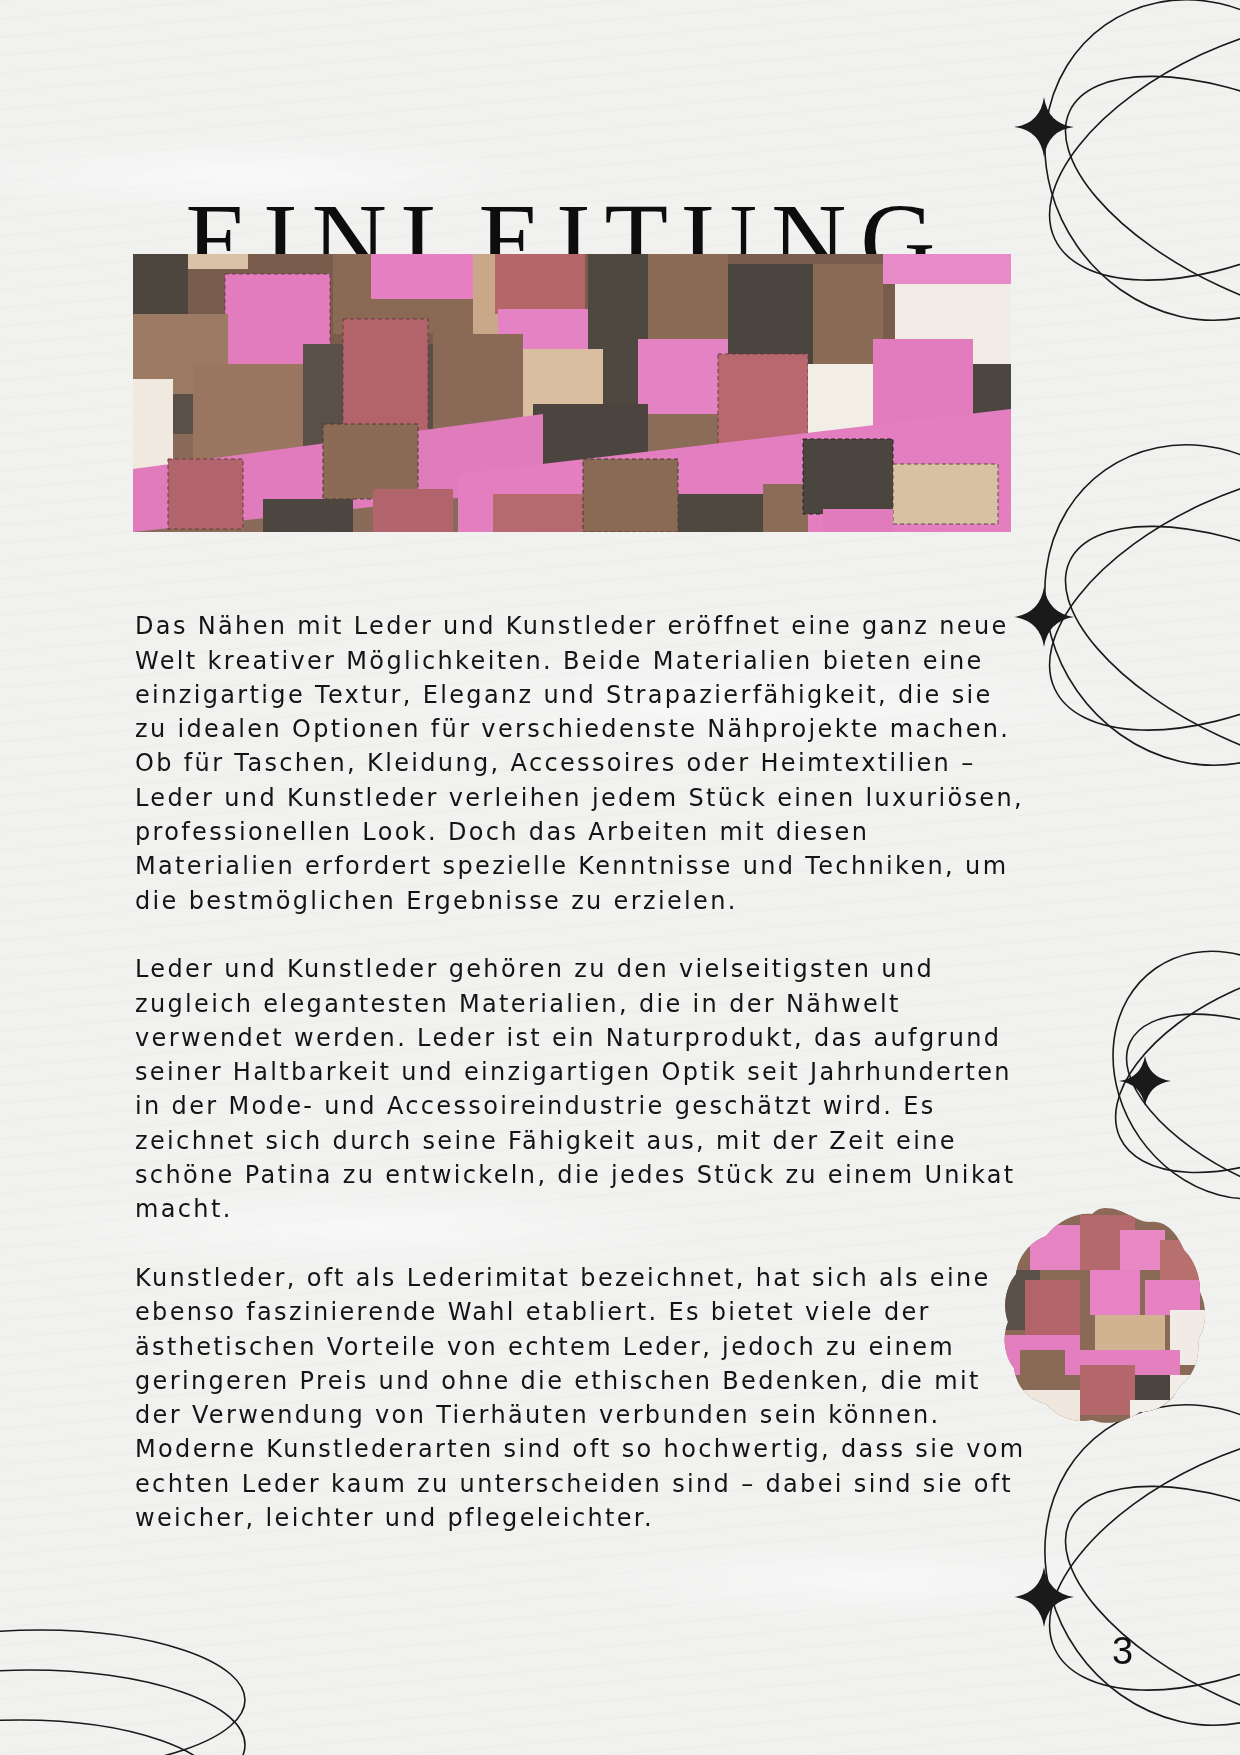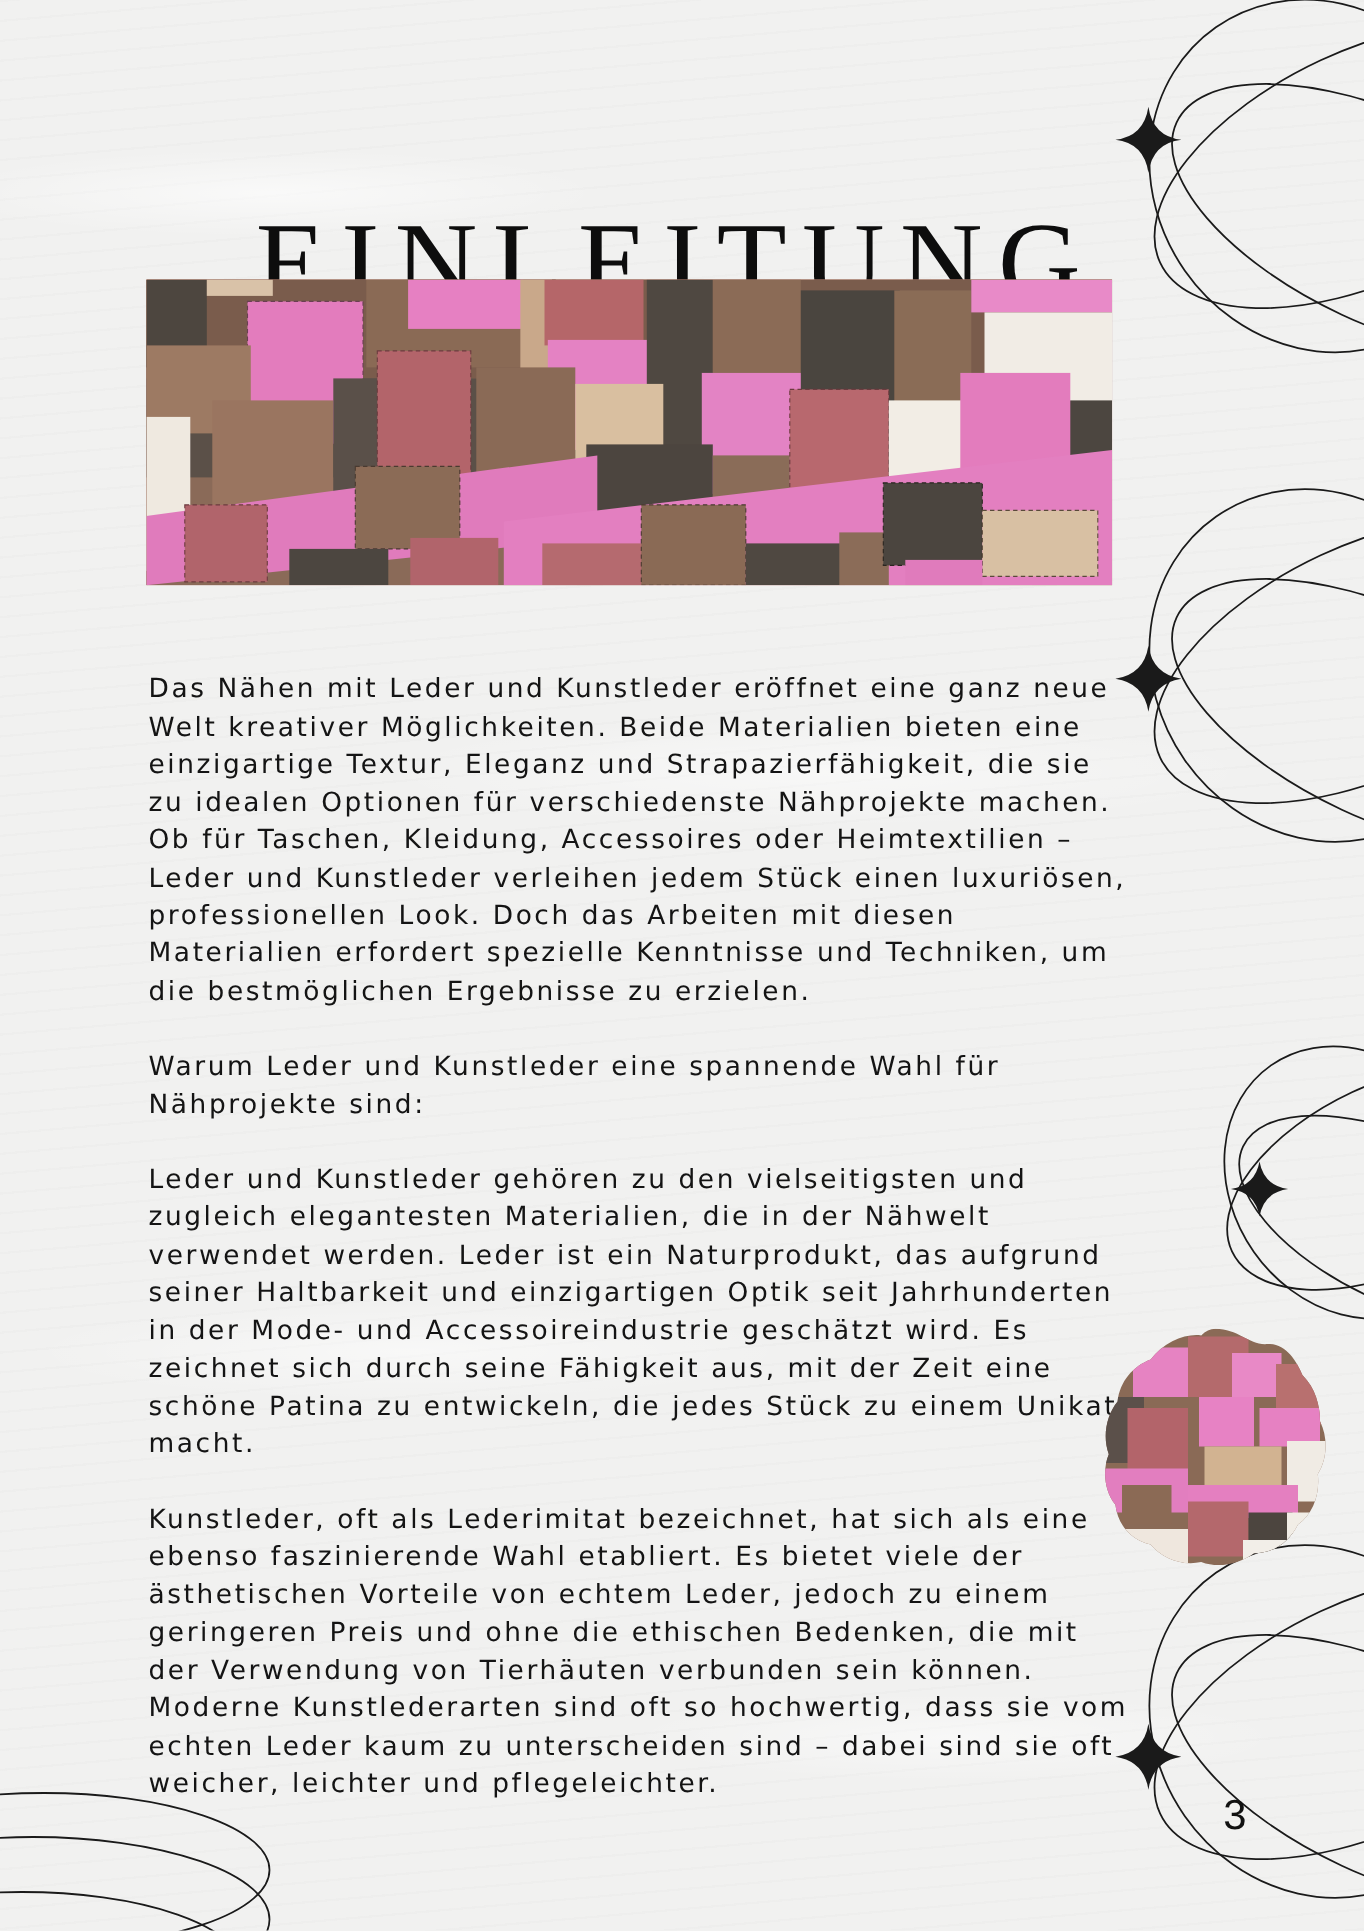--- a/index.html
+++ b/index.html
@@ -13,21 +13,21 @@
         radial-gradient(ellipse 300px 40px at 70% 90%, rgba(255,255,255,0.5), transparent),
         repeating-linear-gradient(175deg, rgba(0,0,0,0.012) 0px, rgba(0,0,0,0.012) 2px, transparent 2px, transparent 18px);
       font-family: "DejaVu Sans", sans-serif;
       color: #111;
     }
     .title {
       position: absolute; left: 0; width: 1135px; top: 118px;
       text-align: center;
       font-family: "Liberation Serif", "DejaVu Serif", serif;
       font-size: 104px; letter-spacing: 14px; font-weight: normal;
-      line-height: 1; color: #0d0d0d; padding-left: 47px;
+      line-height: 1; color: #0d0d0d;
     }
     .banner {
       position: absolute; left: 133px; top: 254px; width: 878px; height: 278px;
       overflow: hidden; background: #b07a6a;
     }
     .body-text {
       position: absolute; left: 134px; top: 574px; width: 900px;
       font-family: "DejaVu Sans", sans-serif;
       font-size: 24px; line-height: 34.3px; letter-spacing: 2.35px;
       color: #141414; white-space: pre-line; margin: 1px;
@@ -127,21 +127,20 @@
     <rect x="545" y="240" width="90" height="38" fill="#4f4841"></rect>
     <rect x="630" y="230" width="45" height="48" fill="#8b6c58"></rect>
     <rect x="670" y="185" width="90" height="75" fill="#4b453f" stroke="#2a2520" stroke-dasharray="4 3"></rect>
     <rect x="760" y="210" width="105" height="60" fill="#d8c0a3" stroke="#5a4a3a" stroke-dasharray="4 3"></rect>
     <rect x="690" y="255" width="70" height="23" fill="#e07bbc"></rect>
   </svg>
 </div>
 
 <div class="body-text">
   <p>Das Nähen mit Leder und Kunstleder eröffnet eine ganz neue Welt kreativer Möglichkeiten. Beide Materialien bieten eine einzigartige Textur, Eleganz und Strapazierfähigkeit, die sie zu idealen Optionen für verschiedenste Nähprojekte machen. Ob für Taschen, Kleidung, Accessoires oder Heimtextilien – Leder und Kunstleder verleihen jedem Stück einen luxuriösen, professionellen Look. Doch das Arbeiten mit diesen Materialien erfordert spezielle Kenntnisse und Techniken, um die bestmöglichen Ergebnisse zu erzielen.</p>
-  <p>Warum Leder und Kunstleder eine spannende Wahl für Nähprojekte sind:</p>
   <p>Leder und Kunstleder gehören zu den vielseitigsten und zugleich elegantesten Materialien, die in der Nähwelt verwendet werden. Leder ist ein Naturprodukt, das aufgrund seiner Haltbarkeit und einzigartigen Optik seit Jahrhunderten in der Mode- und Accessoireindustrie geschätzt wird. Es zeichnet sich durch seine Fähigkeit aus, mit der Zeit eine schöne Patina zu entwickeln, die jedes Stück zu einem Unikat macht.</p>
   <p>Kunstleder, oft als Lederimitat bezeichnet, hat sich als eine ebenso faszinierende Wahl etabliert. Es bietet viele der ästhetischen Vorteile von echtem Leder, jedoch zu einem geringeren Preis und ohne die ethischen Bedenken, die mit der Verwendung von Tierhäuten verbunden sein können. Moderne Kunstlederarten sind oft so hochwertig, dass sie vom echten Leder kaum zu unterscheiden sind – dabei sind sie oft weicher, leichter und pflegeleichter.</p>
 </div>
 
 <div class="flower">
   <svg width="210" height="230" viewBox="0 0 210 230" xmlns="http://www.w3.org/2000/svg">
     <defs>
       <clipPath id="scallop">
         <path d="M105 8 C125 8 135 22 150 22 C168 20 178 36 184 50 C196 62 200 78 200 92 C208 108 206 128 198 140 C200 158 194 176 180 186 C172 202 158 212 140 212 C126 222 108 226 92 220 C74 224 56 216 46 204 C28 200 16 186 14 168 C4 156 2 136 8 122 C2 106 6 86 16 74 C18 56 30 42 46 36 C58 20 78 12 92 14 C96 10 100 8 105 8 Z"></path>
       </clipPath>

